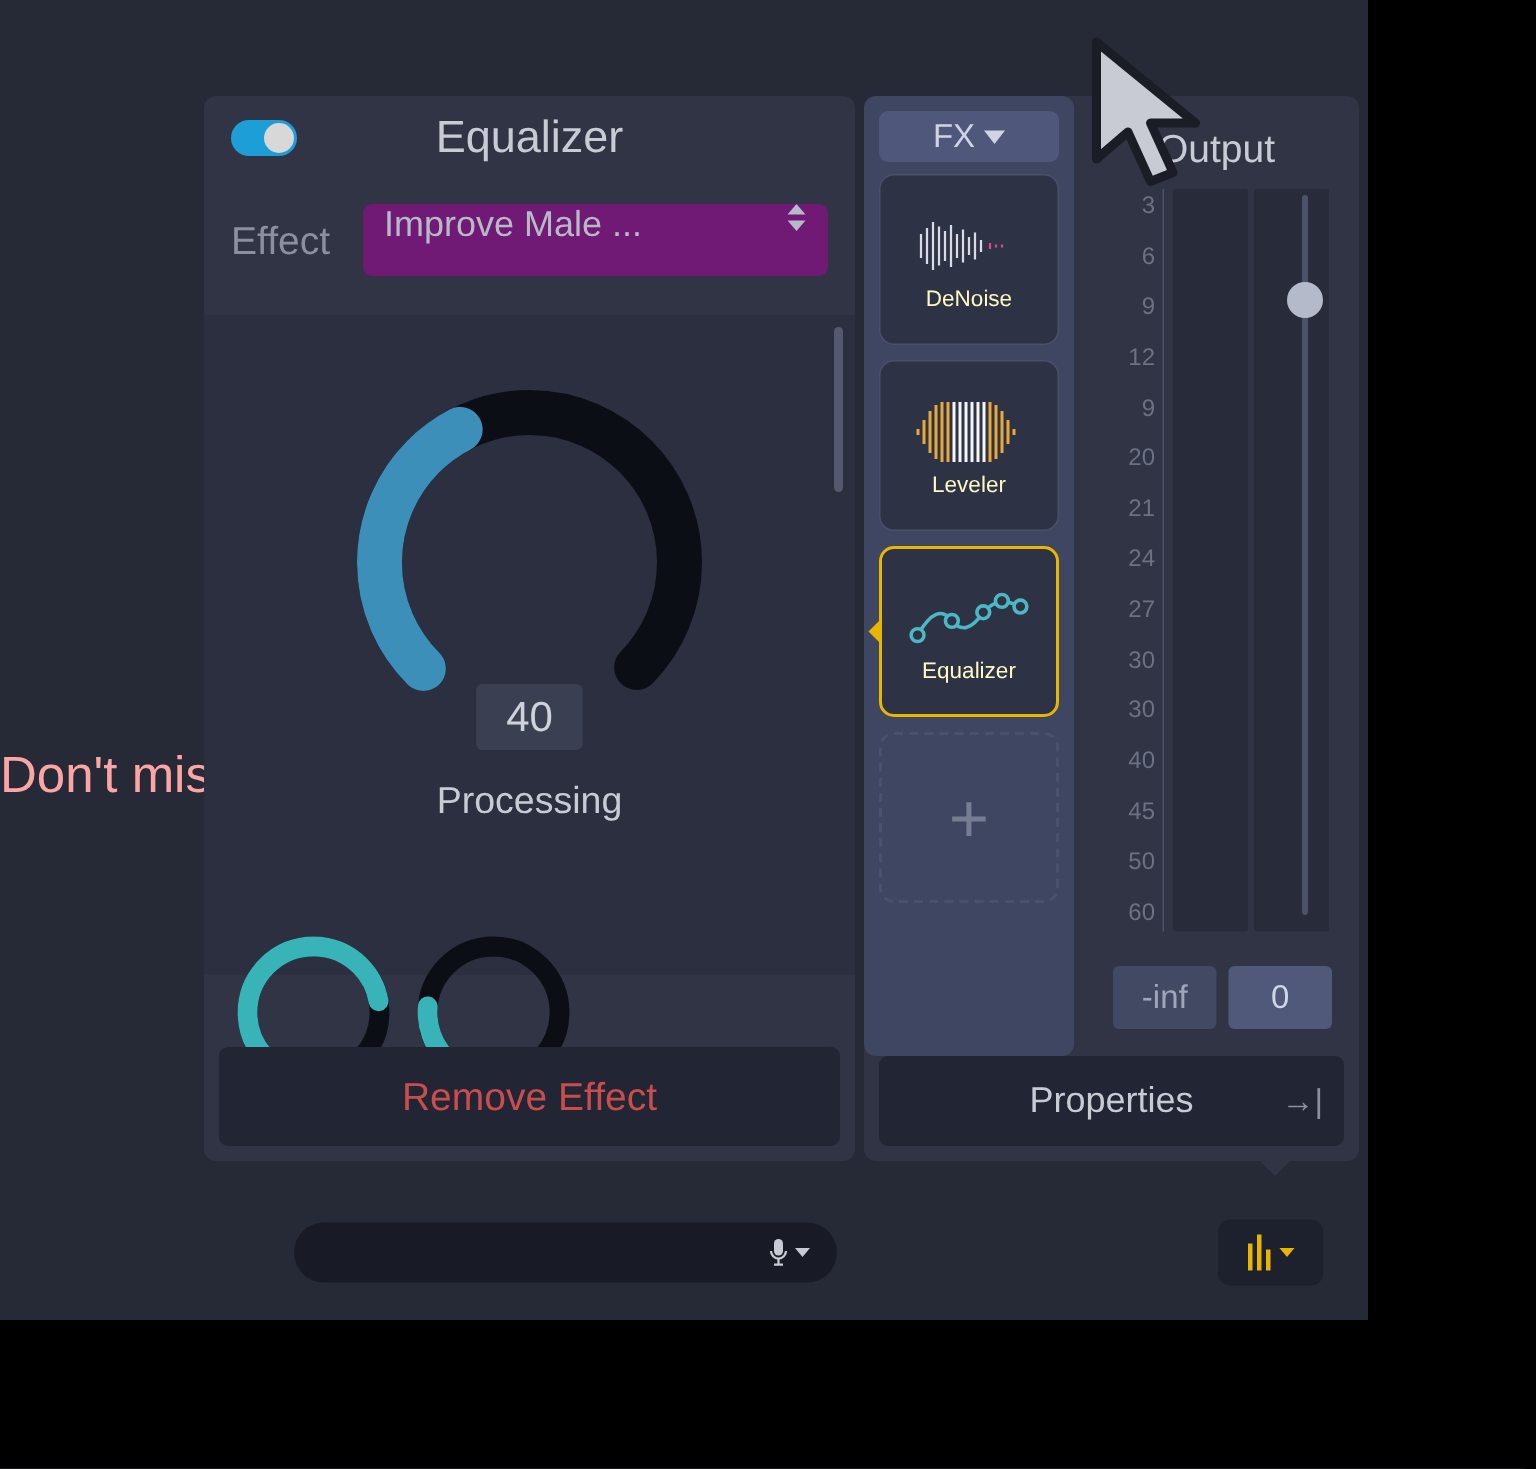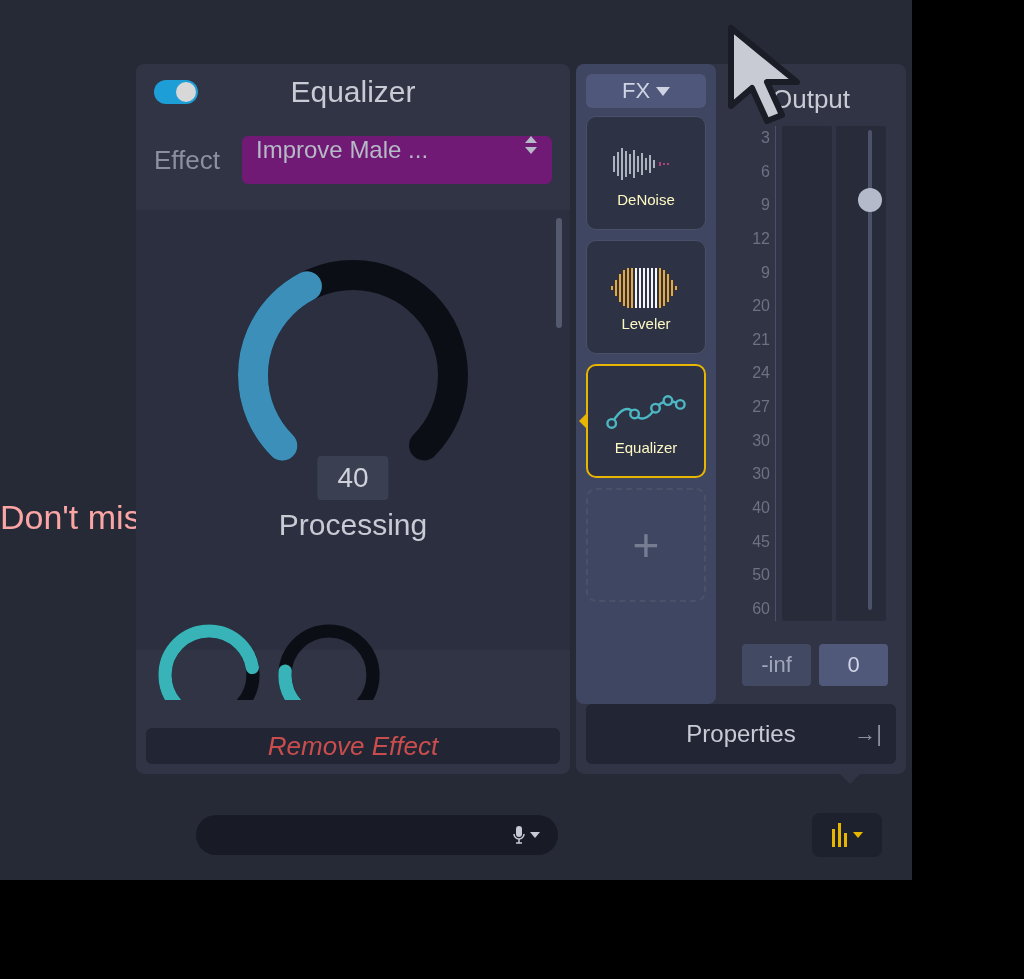--- a/index.html
+++ b/index.html
@@ -132,51 +132,50 @@
     bottom: 0;
     left:50%;
     transform:translateX(-50%);
     background:#3a3f52;
     padding: 6px 20px;
     border-radius:4px;
     color:#d0d2db;
     font-size:28px;
   }
   .dial-label {
-    margin-top: 8px;
+    margin-top: 20px;
     color:#c8cbd4;
-    font-size:30px;
+    font-size:25px;
   }
   .mini-dials {
     position:absolute;
     left:18px;
     bottom:-50px;
     display:flex;
     gap:10px;
   }
   .mini-dial {
     width:110px; height:80px;
     overflow:hidden;
   }
   .mini-dial svg { width:110px; height:110px; transform: rotate(135deg); }
 
   .remove-btn {
     position:absolute;
     bottom:10px;
     left:10px; right:10px;
-    height:36px;
+    height:66px;
     background:#222534;
     border-radius:6px;
     display:flex;
     align-items:center;
     justify-content:center;
     color:#c94d4d;
     font-size:26px;
     cursor:pointer;
-    font-style:italic;
   }
 
   
   .fx-panel {
     position:absolute;
     left:576px; top:64px;
     width:330px; height:710px;
     background:#303445;
     border-radius:8px;
     display:flex;

